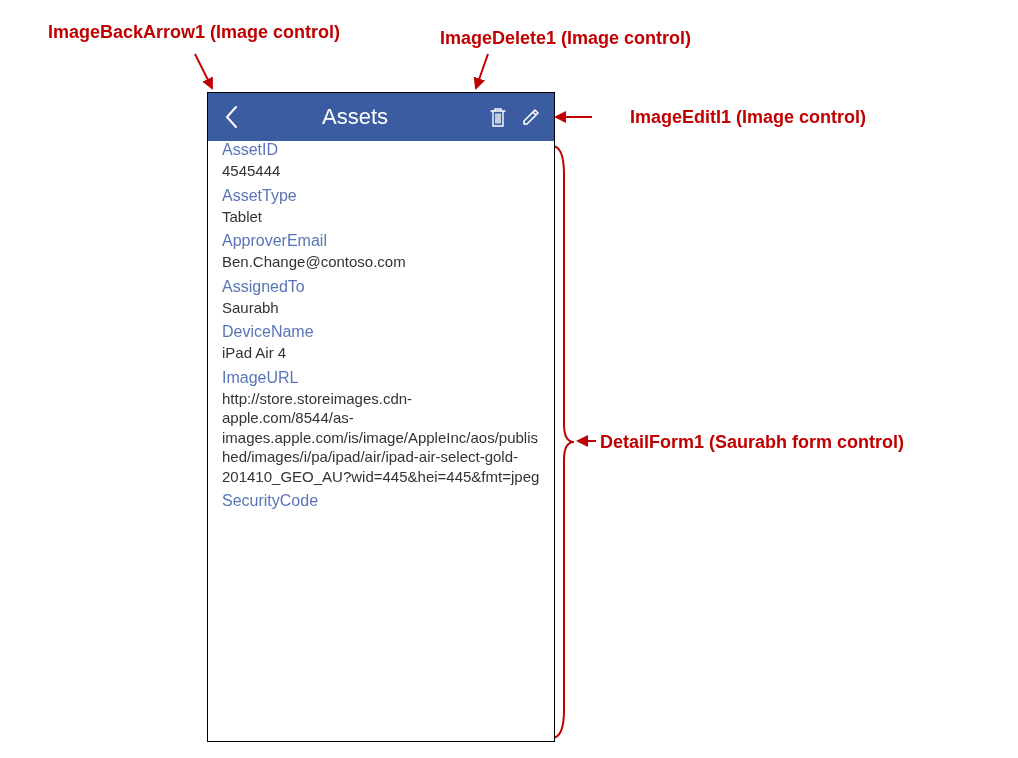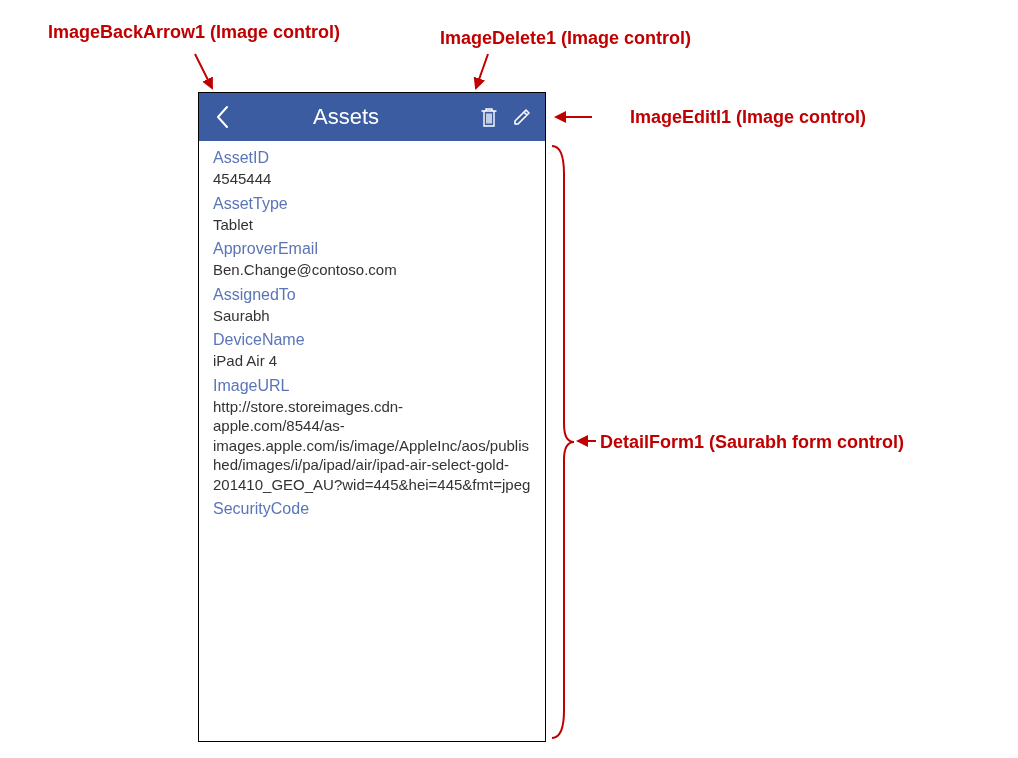--- a/index.html
+++ b/index.html
@@ -16,21 +16,21 @@
     }
     .callout {
       position: absolute;
       color: #c00000;
       font-weight: bold;
       font-size: 18px;
       white-space: nowrap;
     }
     .phone {
       position: absolute;
-      left: 198px;
+      left: 207px;
       top: 92px;
       width: 348px;
       height: 650px;
       border: 1px solid #000;
       background: #ffffff;
       overflow: hidden;
     }
     .phone-header {
       background: #3b5998;
       background: #3f5ba9;
@@ -63,21 +63,21 @@
       justify-content: center;
     }
     .header-edit {
       width: 30px;
       cursor: pointer;
       display: flex;
       align-items: center;
       justify-content: center;
     }
     .phone-body {
-      padding: 8px 14px 0 14px;
+      padding: 0 14px 0 14px;
       height: calc(100% - 48px);
       overflow: hidden;
     }
     .field {
       margin-bottom: 6px;
     }
     .field-label {
       color: #5a74b8;
       font-size: 16px;
       font-weight: 400;

